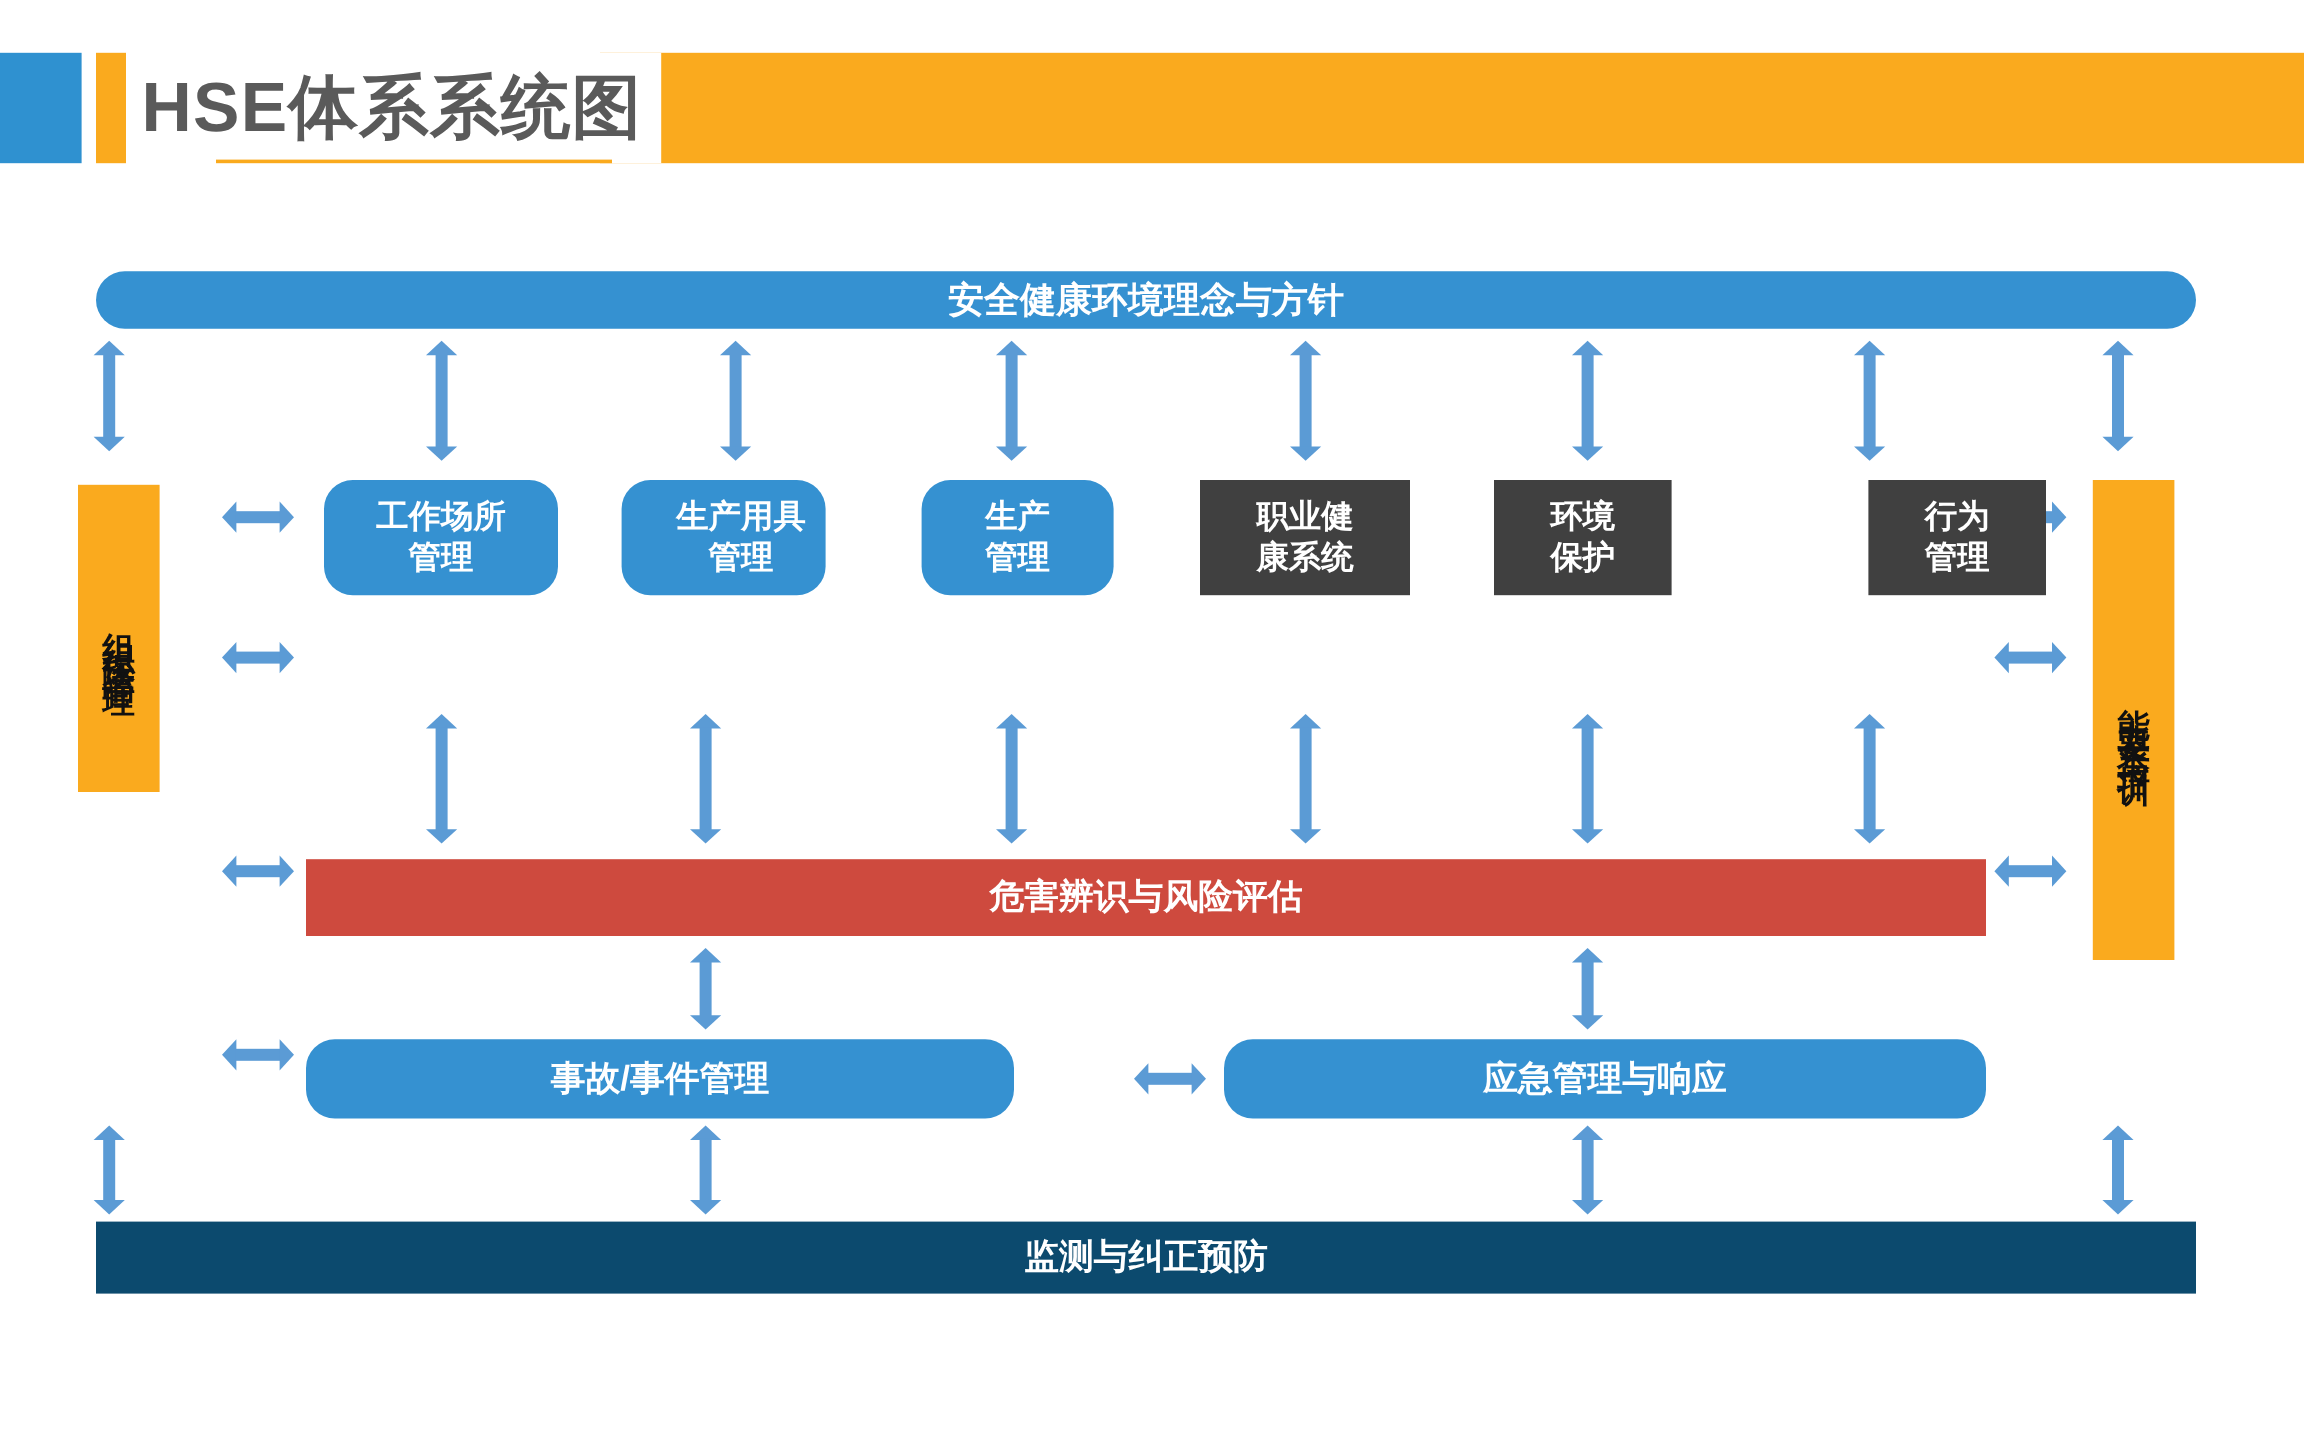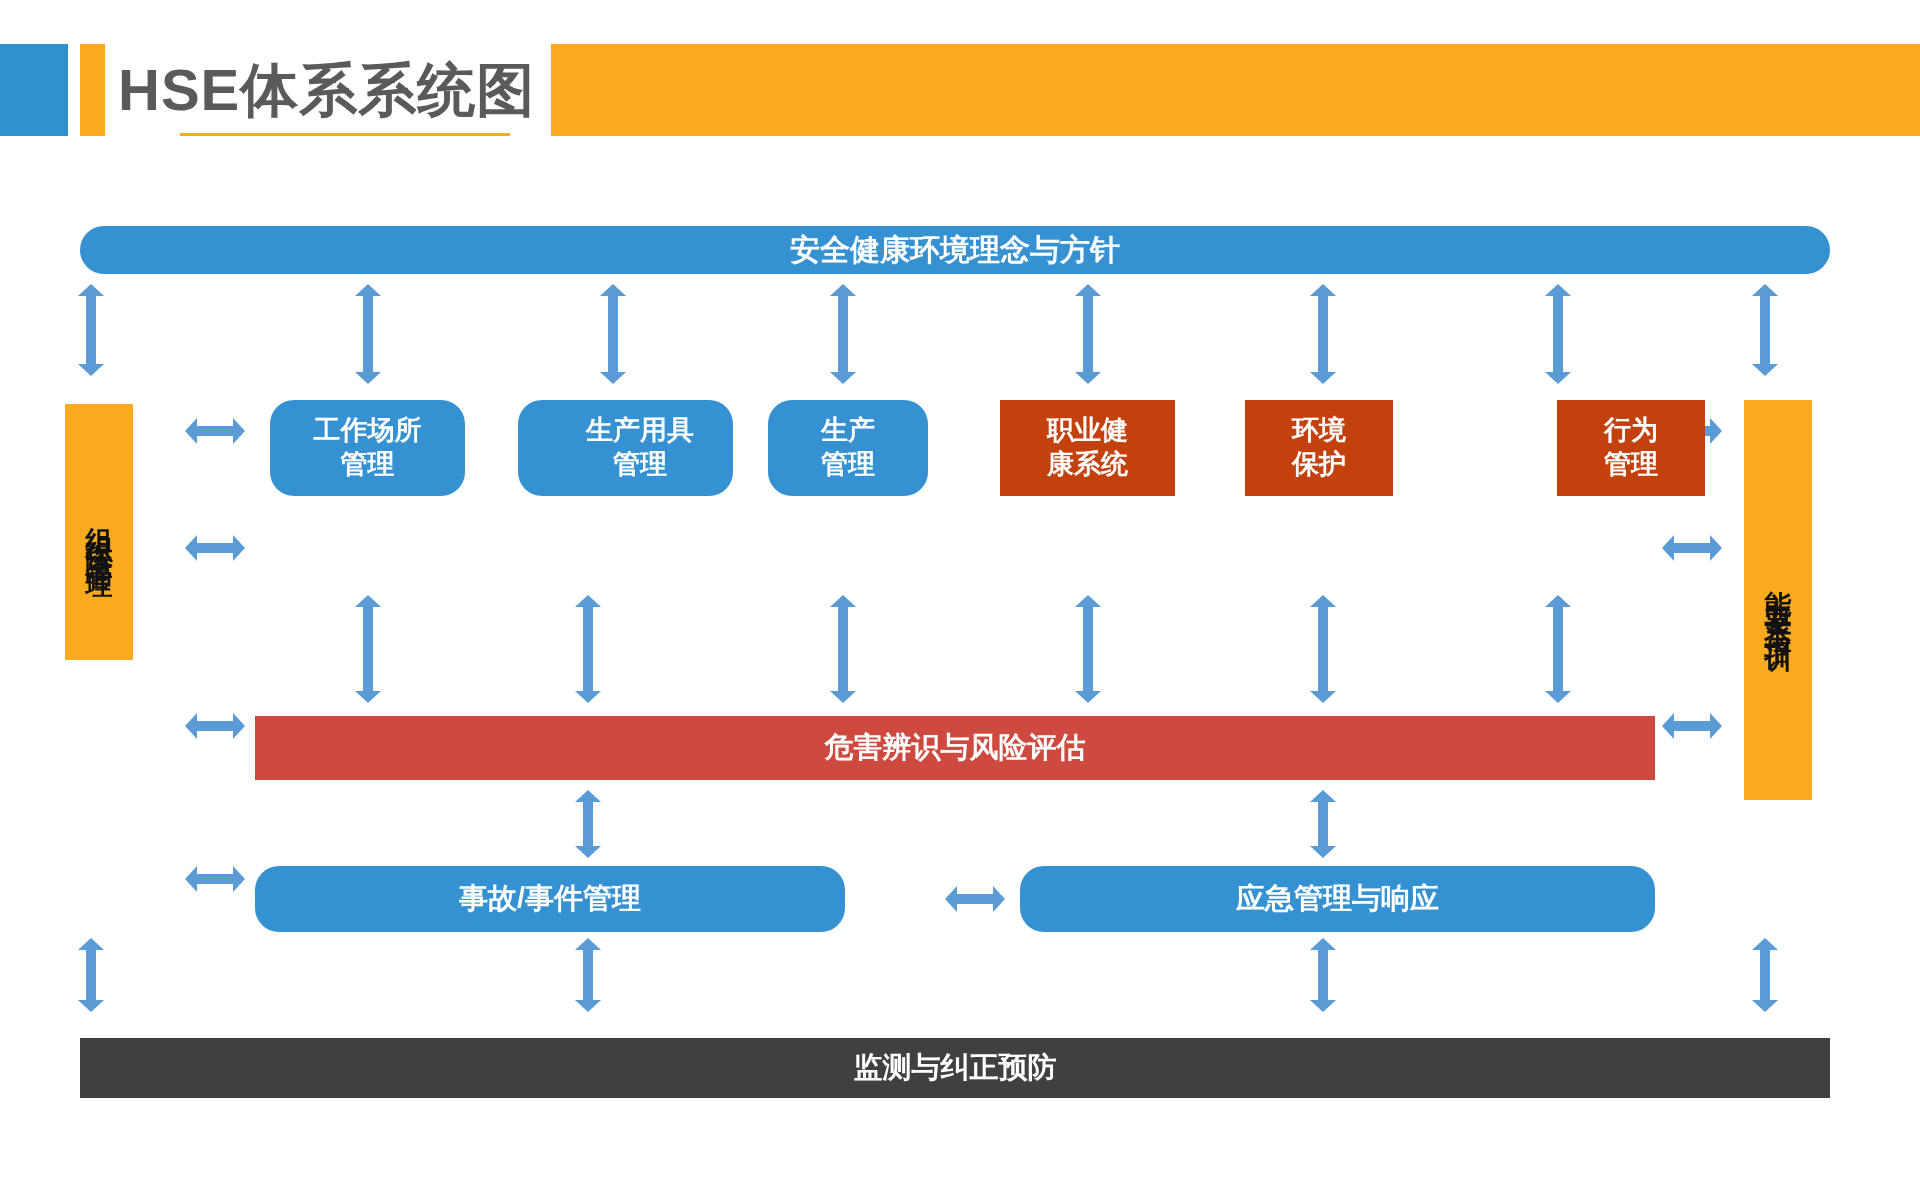--- a/index.html
+++ b/index.html
@@ -66,23 +66,23 @@
     position: absolute;
     display: flex;
     align-items: center;
     justify-content: center;
     color: #ffffff;
     font-weight: bold;
     text-align: center;
     box-sizing: border-box;
   }
   .bar-blue   { background: #3591d1; border-radius: 24px; }
-  .bar-blue-d { background: #c2410c; }
+  .bar-blue-d { background: #404040; }
   .bar-red    { background: #ce4a3e; }
-  .bar-orange { background: #404040; margin-top: 20px; }
+  .bar-orange { background: #0c4a6e; }
 
   #policy-bar {
     left: 80px; top: 226px;
     width: 1750px; height: 48px;
     font-size: 30px;
   }
 
   .module-box {
     top: 400px;
     height: 96px;
@@ -276,21 +276,21 @@
   <div class="head-l"></div>
     <div class="shaft"></div>
     <div class="head-r"></div>
 </div>
 
 <div class="bar bar-blue module-box" style="left:270px; width:195px;">
   <span><span>工作场所</span><br>
         <span>管理</span></span>
 </div>
 
-<div class="bar bar-blue module-box" style="left:518px; width:215px;padding-left:37px;">
+<div class="bar bar-blue module-box" style="left:518px; width:170px;padding-left:37px;">
   <span><span>生产用具</span><br>
         <span>管理</span></span>
 </div>
 
 <div class="bar bar-blue module-box" style="left:768px; width:160px;">
   <span><span>生产</span><br>
         <span>管理</span></span>
 </div>
 
 <div class="bar bar-blue-d module-box" style="left:1000px; width:175px;">

